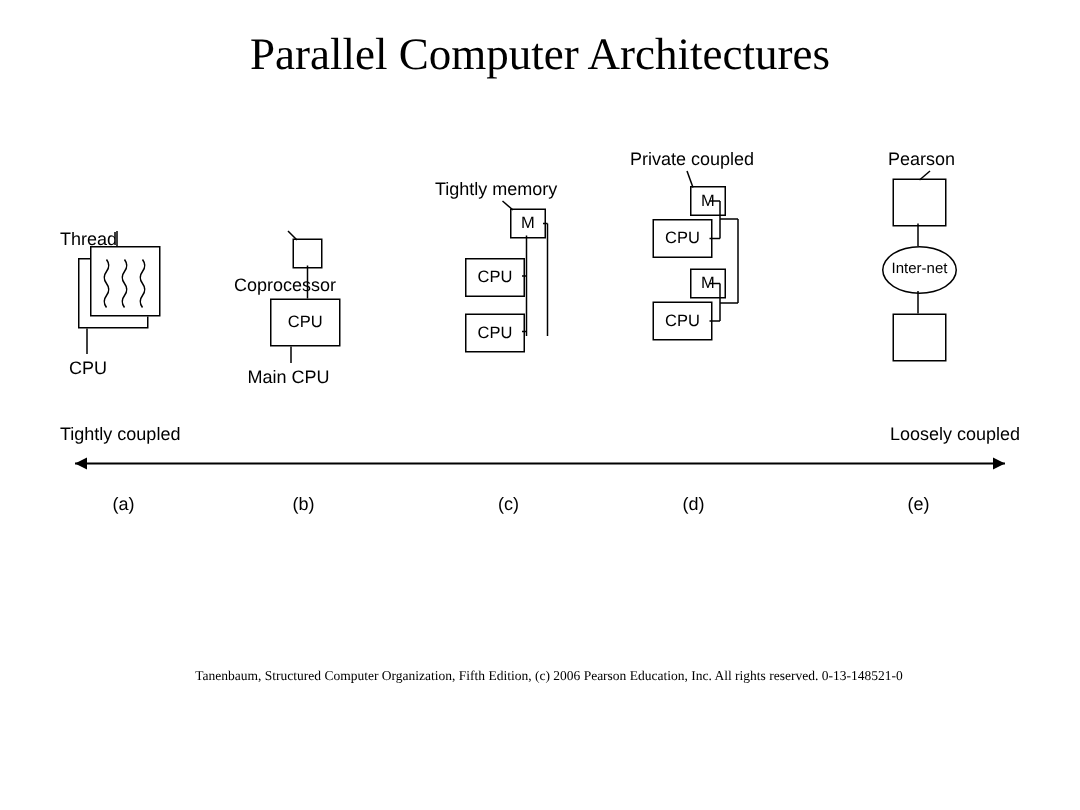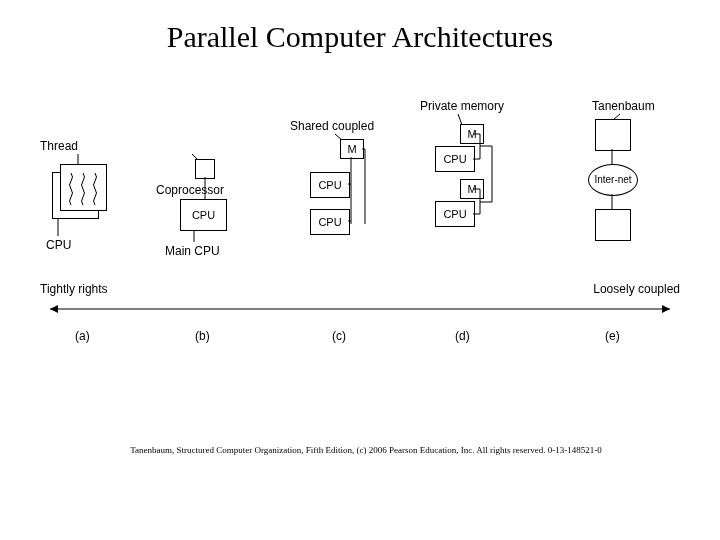--- a/index.html
+++ b/index.html
@@ -71,25 +71,25 @@
     margin-left: 12px;
   }
 </style>
 </head>
 <body>
 
 <h1 class="title">Parallel Computer Architectures</h1>
 
 <div class="diagram">
 
-  <div class="lbl" style="left:0px; top:75px;">Thread</div>
+  <div class="lbl" style="left:0px; top:88px;">Thread</div>
   <div class="lbl" style="left:116px; top:75px;margin-top:44px;">Coprocessor</div>
-  <div class="lbl" style="left:250px; top:55px;">Shared coupled</div>
-  <div class="lbl" style="left:380px; top:35px;">Private memory</div>
-  <div class="lbl" style="left:552px; top:35px;">Tanenbaum</div>
+  <div class="lbl" style="left:250px; top:55px;">Tightly memory</div>
+  <div class="lbl" style="left:380px; top:35px;">Private coupled</div>
+  <div class="lbl" style="left:552px; top:35px;">Pearson</div>
 
   <div class="box" style="left:20px; top:100px; width:45px; height:45px;">
     <svg width="45" height="45">
       <path d="M10 8 q3 4 0 8 q-3 4 0 8 q3 4 0 8 q-3 4 0 8" stroke="#000" fill="none" stroke-width="1"></path>
       <path d="M22 8 q3 4 0 8 q-3 4 0 8 q3 4 0 8 q-3 4 0 8" stroke="#000" fill="none" stroke-width="1"></path>
       <path d="M34 8 q3 4 0 8 q-3 4 0 8 q3 4 0 8 q-3 4 0 8" stroke="#000" fill="none" stroke-width="1"></path>
     </svg>
   </div>
   <div class="box" style="left:12px; top:108px; width:45px; height:45px; z-index:-1;"></div>
   <div class="lbl" style="left:6px; top:174px;">CPU</div>
@@ -146,21 +146,21 @@
     <line x1="580" y1="50" x2="573" y2="56" stroke="#000"></line>
     <line x1="572" y1="85" x2="572" y2="100" stroke="#000"></line>
     <line x1="572" y1="130" x2="572" y2="145" stroke="#000"></line>
   </svg>
 
   <svg class="wire" style="left:0; top:235px;" width="640" height="20">
     <line x1="10" y1="10" x2="630" y2="10" stroke="#000" stroke-width="1.2"></line>
     <polygon points="10,10 18,6 18,14" fill="#000"></polygon>
     <polygon points="630,10 622,6 622,14" fill="#000"></polygon>
   </svg>
-  <div class="lbl" style="left:0px; top:218px;">Tightly rights</div>
+  <div class="lbl" style="left:0px; top:218px;">Tightly coupled</div>
   <div class="lbl" style="right:0px; top:218px;">Loosely coupled</div>
 
   <div class="lbl" style="left:35px; top:265px;">(a)</div>
   <div class="lbl" style="left:155px; top:265px;">(b)</div>
   <div class="lbl" style="left:292px; top:265px;">(c)</div>
   <div class="lbl" style="left:415px; top:265px;">(d)</div>
   <div class="lbl" style="left:565px; top:265px;">(e)</div>
 
 </div>
 

